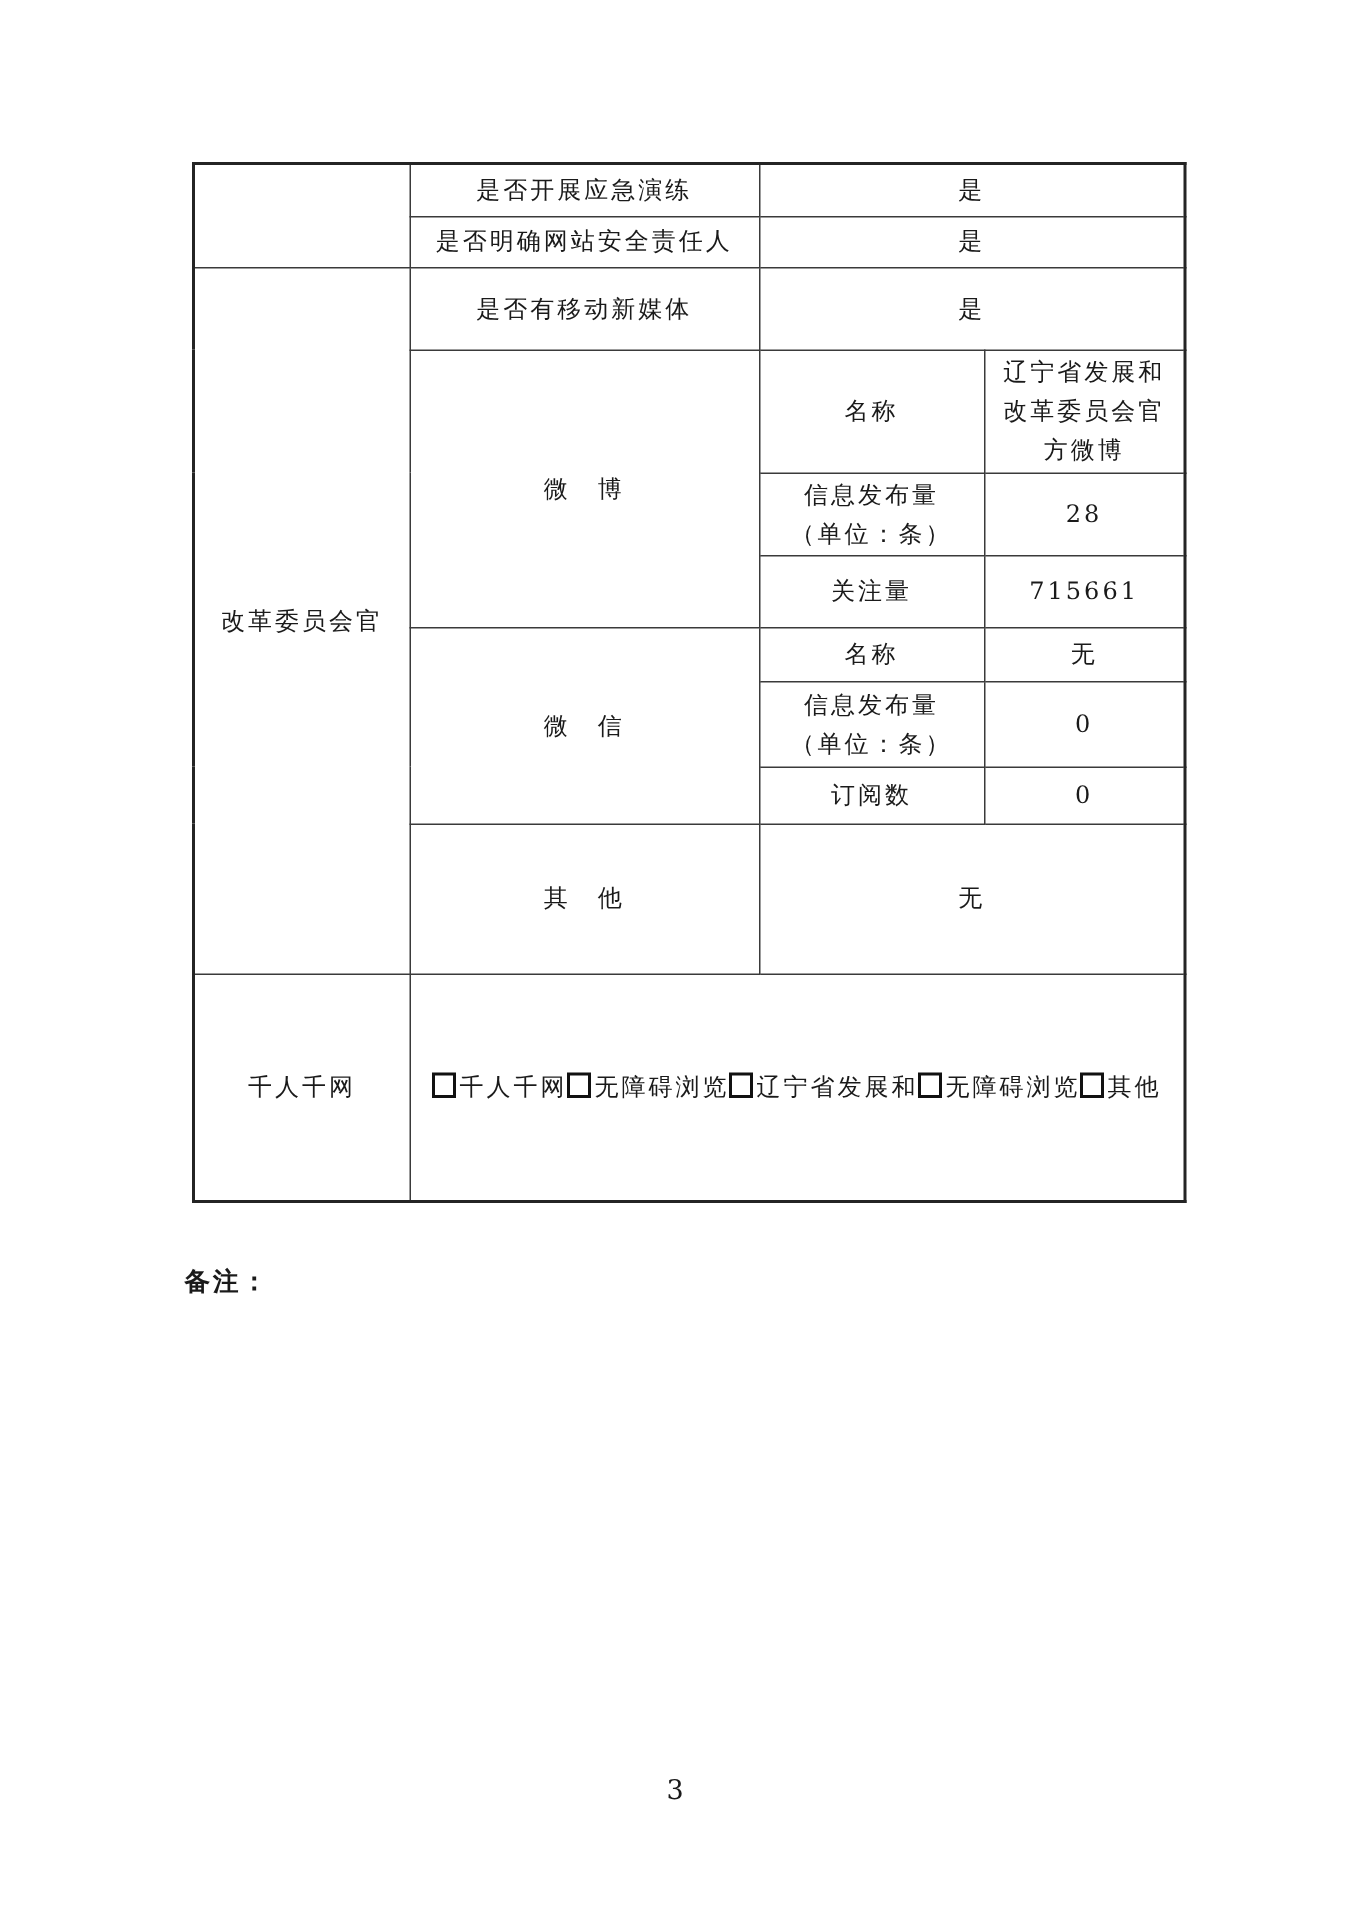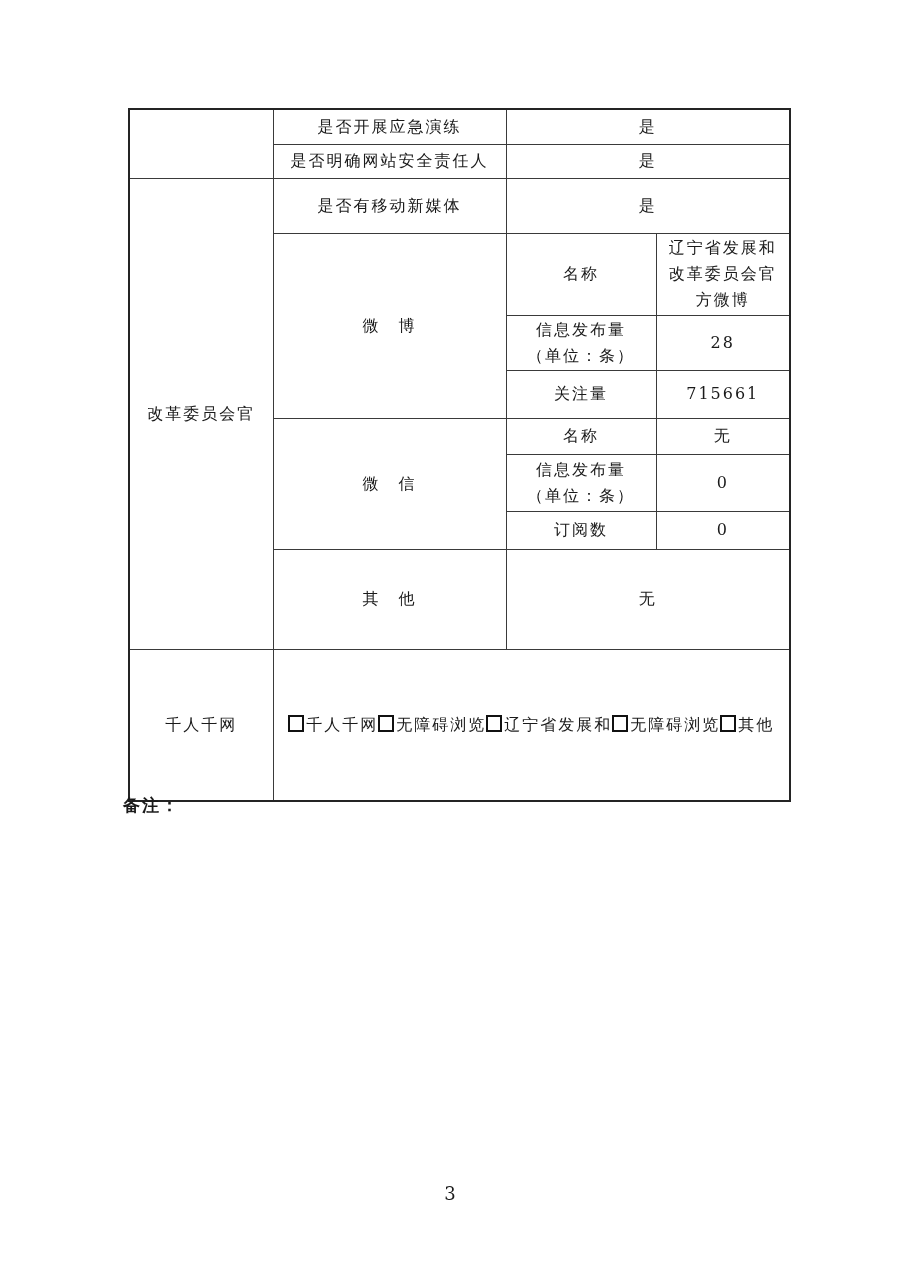--- a/index.html
+++ b/index.html
@@ -69,21 +69,21 @@
     width: 12px;
     height: 13px;
     border: 2px solid #111111;
     background: #ffffff;
     margin-right: 2px;
     vertical-align: -2px;
   }
   .remarks {
     position: absolute;
     left: 123px;
-    top: 794px;
+    top: 843px;
     font-size: 17px;
     font-weight: bold;
     letter-spacing: 2px;
   }
   .pageno {
     position: absolute;
     left: 0;
     right: 0;
     top: 1183px;
     text-align: center;

